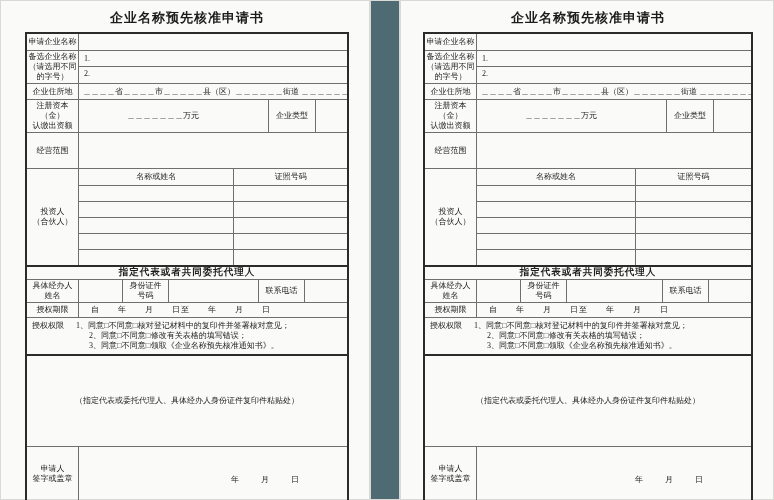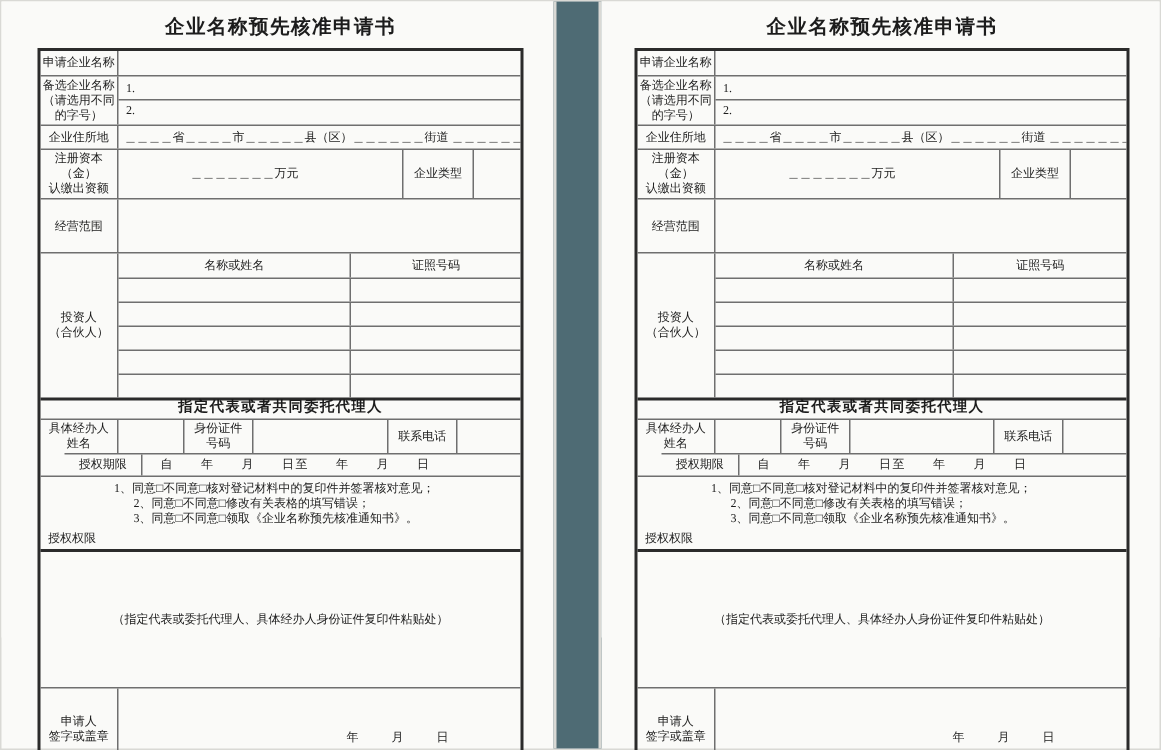--- a/index.html
+++ b/index.html
@@ -61,25 +61,25 @@
   .r-sec{min-height:14px;}
   .sec-h{flex:1;text-align:center;font-weight:bold;font-size:9.5px;
     display:flex;align-items:center;justify-content:center;letter-spacing:1px;}
   .r-handler{min-height:23px;}
   .h-cell{display:flex;flex-direction:column;justify-content:center;align-items:center;text-align:center;}
   .h-b1{width:44px;flex:0 0 44px;border-right:1px solid var(--border-mid);}
   .h-id{width:46px;flex:0 0 46px;border-right:1px solid var(--border-mid);}
   .h-b2{flex:1;border-right:1px solid var(--border-mid);}
   .h-ph{width:46px;flex:0 0 46px;border-right:1px solid var(--border-mid);}
   .h-b3{width:42px;flex:0 0 42px;}
-  .r-period{min-height:15px;margin-left:16px;}
+  .r-period{min-height:15px;}
   .period-val{letter-spacing:1px;padding-left:12px;}
   .r-auth{min-height:37px;}
   .auth-wrap{flex:1;display:flex;padding:3px 4px 2px 5px;}
-  .auth-lbl{width:44px;flex:0 0 44px;margin-top:33px;}
+  .auth-lbl{width:44px;flex:0 0 44px;}
   .auth-lines{flex:1;}
   .auth-lines .auth-item + .auth-item{padding-left:13px;}
   .r-paste{min-height:92px;position:relative;}
   .paste-note{flex:1;display:flex;align-items:center;justify-content:center;text-align:right;}
   .r-sign{min-height:52px;}
   .sign-area{flex:1;display:flex;align-items:flex-end;justify-content:flex-end;
     padding:0 46px 15px 0;}
   .sign-date{letter-spacing:2px;margin-top:28px;}
 </style>
 </head>

